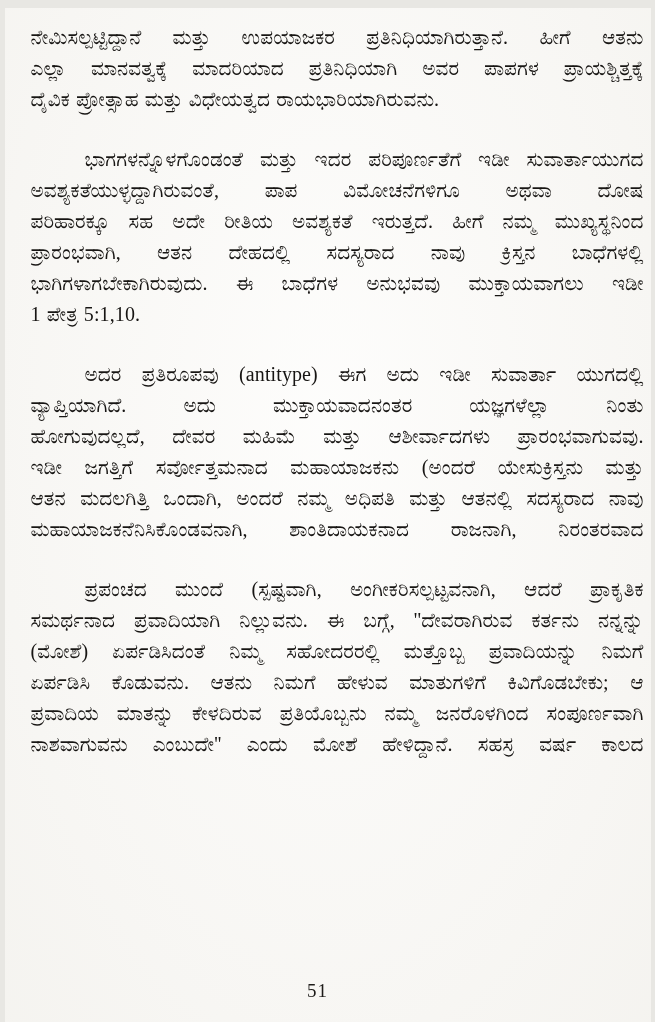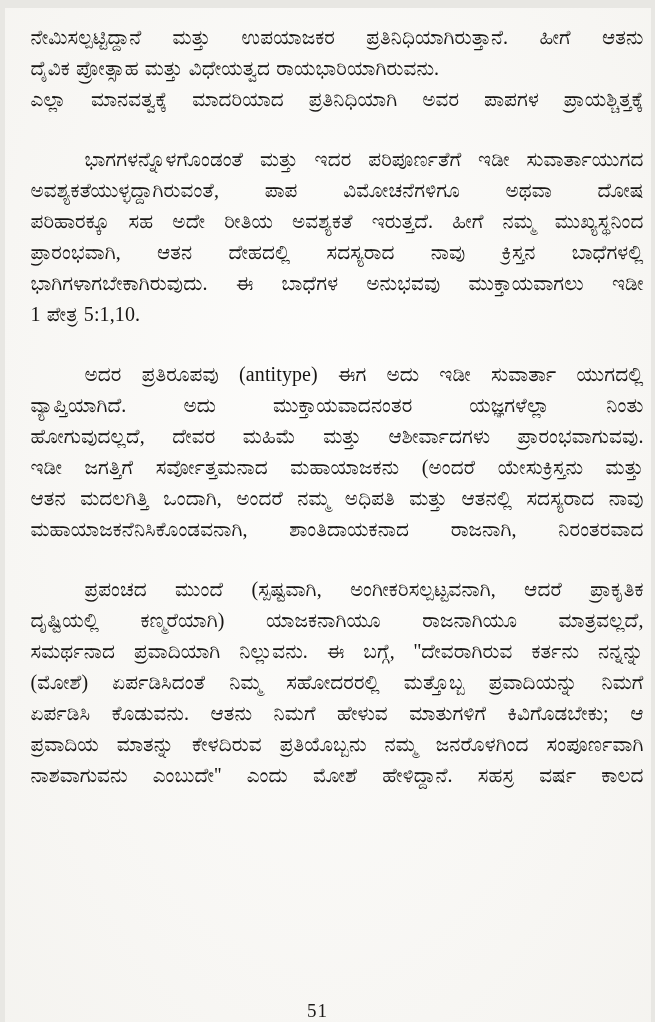--- a/index.html
+++ b/index.html
@@ -39,58 +39,57 @@
   .paragraph.indent .line:first-child {
     text-indent: 54px;
   }
   .line.short {
     text-align-last: left;
   }
   .page-footer {
     position: absolute;
     left: 0;
     right: 20px;
-    bottom: 8px;
+    bottom: 28px;
     text-align: center;
   }
   .page-number {
     font-size: 19px;
     color: #1d1b19;
     letter-spacing: 1px;
   }
 </style>
 </head>
 <body>
 
 <div class="page">
   <main class="body-text" id="body-text">
       <div class="paragraph">
         <div class="line">ನೇಮಿಸಲ್ಪಟ್ಟಿದ್ದಾನೆ ಮತ್ತು ಉಪಯಾಜಕರ ಪ್ರತಿನಿಧಿಯಾಗಿರುತ್ತಾನೆ.  ಹೀಗೆ ಆತನು</div>
+        <div class="line">ಎಲ್ಲಾ ಮಾನವತ್ವಕ್ಕೆ ಮಾದರಿಯಾದ ಪ್ರತಿನಿಧಿಯಾಗಿ ಅವರ ಪಾಪಗಳ ಪ್ರಾಯಶ್ಚಿತ್ತಕ್ಕೆ</div>
         <div class="line short">ದೈವಿಕ ಪ್ರೋತ್ಸಾಹ ಮತ್ತು ವಿಧೇಯತ್ವದ ರಾಯಭಾರಿಯಾಗಿರುವನು.</div>
-        <div class="line">ಎಲ್ಲಾ ಮಾನವತ್ವಕ್ಕೆ ಮಾದರಿಯಾದ ಪ್ರತಿನಿಧಿಯಾಗಿ ಅವರ ಪಾಪಗಳ ಪ್ರಾಯಶ್ಚಿತ್ತಕ್ಕೆ</div>
       </div>
       <div class="paragraph indent">
         <div class="line">ಭಾಗಗಳನ್ನೊಳಗೊಂಡಂತೆ ಮತ್ತು ಇದರ ಪರಿಪೂರ್ಣತೆಗೆ ಇಡೀ ಸುವಾರ್ತಾಯುಗದ</div>
         <div class="line">ಅವಶ್ಯಕತೆಯುಳ್ಳದ್ದಾಗಿರುವಂತೆ, ಪಾಪ ವಿಮೋಚನೆಗಳಿಗೂ ಅಥವಾ ದೋಷ</div>
         <div class="line">ಪರಿಹಾರಕ್ಕೂ ಸಹ ಅದೇ ರೀತಿಯ ಅವಶ್ಯಕತೆ ಇರುತ್ತದೆ.  ಹೀಗೆ ನಮ್ಮ ಮುಖ್ಯಸ್ಥನಿಂದ</div>
         <div class="line">ಪ್ರಾರಂಭವಾಗಿ, ಆತನ ದೇಹದಲ್ಲಿ ಸದಸ್ಯರಾದ ನಾವು ಕ್ರಿಸ್ತನ ಬಾಧೆಗಳಲ್ಲಿ</div>
         <div class="line">ಭಾಗಿಗಳಾಗಬೇಕಾಗಿರುವುದು.  ಈ ಬಾಧೆಗಳ ಅನುಭವವು ಮುಕ್ತಾಯವಾಗಲು ಇಡೀ</div>
         <div class="line short">1 ಪೇತ್ರ 5:1,10.</div>
       </div>
       <div class="paragraph indent">
         <div class="line">ಅದರ ಪ್ರತಿರೂಪವು (antitype) ಈಗ ಅದು ಇಡೀ ಸುವಾರ್ತಾ ಯುಗದಲ್ಲಿ</div>
         <div class="line">ವ್ಯಾಪ್ತಿಯಾಗಿದೆ.  ಅದು ಮುಕ್ತಾಯವಾದನಂತರ ಯಜ್ಞಗಳೆಲ್ಲಾ ನಿಂತು</div>
         <div class="line">ಹೋಗುವುದಲ್ಲದೆ, ದೇವರ ಮಹಿಮೆ ಮತ್ತು ಆಶೀರ್ವಾದಗಳು ಪ್ರಾರಂಭವಾಗುವವು.</div>
         <div class="line">ಇಡೀ ಜಗತ್ತಿಗೆ ಸರ್ವೋತ್ತಮನಾದ ಮಹಾಯಾಜಕನು (ಅಂದರೆ ಯೇಸುಕ್ರಿಸ್ತನು ಮತ್ತು</div>
         <div class="line">ಆತನ ಮದಲಗಿತ್ತಿ ಒಂದಾಗಿ, ಅಂದರೆ ನಮ್ಮ ಅಧಿಪತಿ ಮತ್ತು ಆತನಲ್ಲಿ ಸದಸ್ಯರಾದ ನಾವು</div>
         <div class="line">ಮಹಾಯಾಜಕನೆನಿಸಿಕೊಂಡವನಾಗಿ, ಶಾಂತಿದಾಯಕನಾದ ರಾಜನಾಗಿ, ನಿರಂತರವಾದ</div>
       </div>
       <div class="paragraph indent">
         <div class="line">ಪ್ರಪಂಚದ ಮುಂದೆ  (ಸ್ಪಷ್ಟವಾಗಿ, ಅಂಗೀಕರಿಸಲ್ಪಟ್ಟವನಾಗಿ, ಆದರೆ ಪ್ರಾಕೃತಿಕ</div>
-        <div class="line">ದೃಷ್ಟಿಯಲ್ಲಿ ಕಣ್ಮರೆಯಾಗಿ) ಯಾಜಕನಾಗಿಯೂ ರಾಜನಾಗಿಯೂ ಮಾತ್ರವಲ್ಲದೆ,</div>
         <div class="line">ಸಮರ್ಥನಾದ ಪ್ರವಾದಿಯಾಗಿ ನಿಲ್ಲುವನು.  ಈ ಬಗ್ಗೆ, ''ದೇವರಾಗಿರುವ ಕರ್ತನು ನನ್ನನ್ನು</div>
         <div class="line">(ಮೋಶೆ) ಏರ್ಪಡಿಸಿದಂತೆ ನಿಮ್ಮ ಸಹೋದರರಲ್ಲಿ ಮತ್ತೊಬ್ಬ ಪ್ರವಾದಿಯನ್ನು ನಿಮಗೆ</div>
         <div class="line">ಏರ್ಪಡಿಸಿ ಕೊಡುವನು.  ಆತನು ನಿಮಗೆ ಹೇಳುವ ಮಾತುಗಳಿಗೆ ಕಿವಿಗೊಡಬೇಕು; ಆ</div>
         <div class="line">ಪ್ರವಾದಿಯ ಮಾತನ್ನು ಕೇಳದಿರುವ ಪ್ರತಿಯೊಬ್ಬನು ನಮ್ಮ ಜನರೊಳಗಿಂದ ಸಂಪೂರ್ಣವಾಗಿ</div>
         <div class="line">ನಾಶವಾಗುವನು ಎಂಬುದೇ'' ಎಂದು ಮೋಶೆ ಹೇಳಿದ್ದಾನೆ.  ಸಹಸ್ರ ವರ್ಷ ಕಾಲದ</div>
       </div>
     </main>
   <footer class="page-footer">
     <span class="page-number">51</span>
   </footer>

